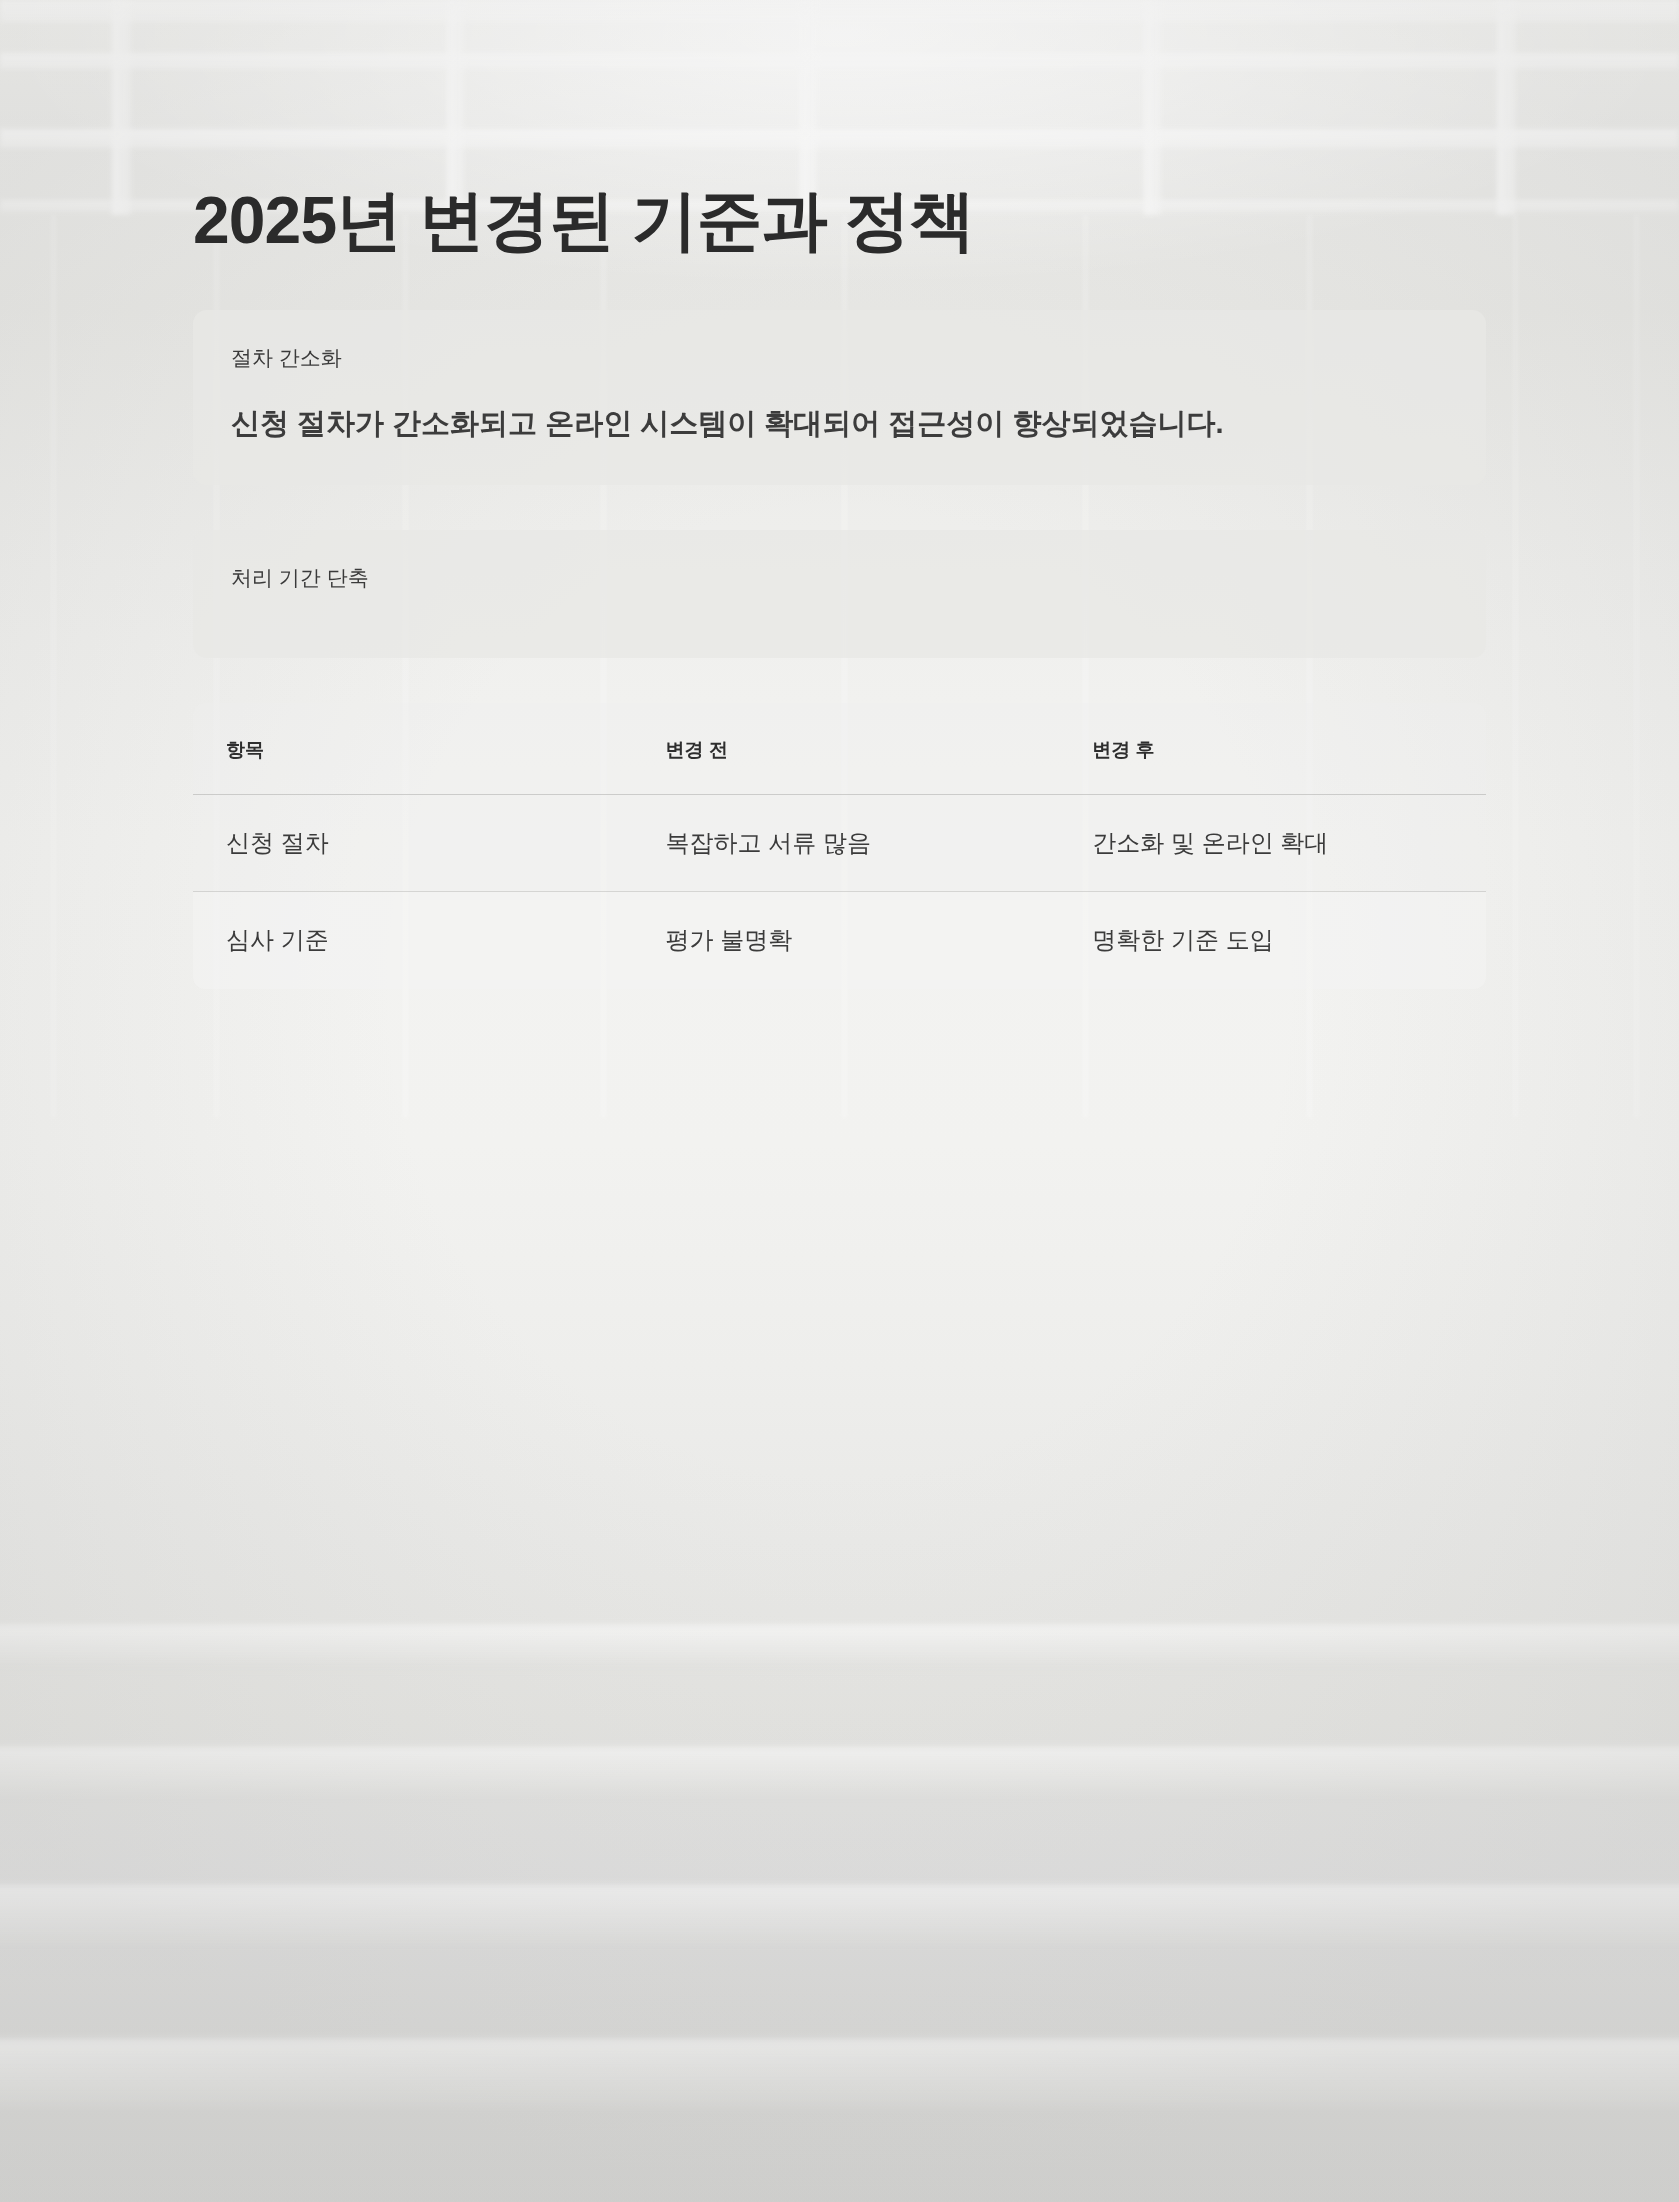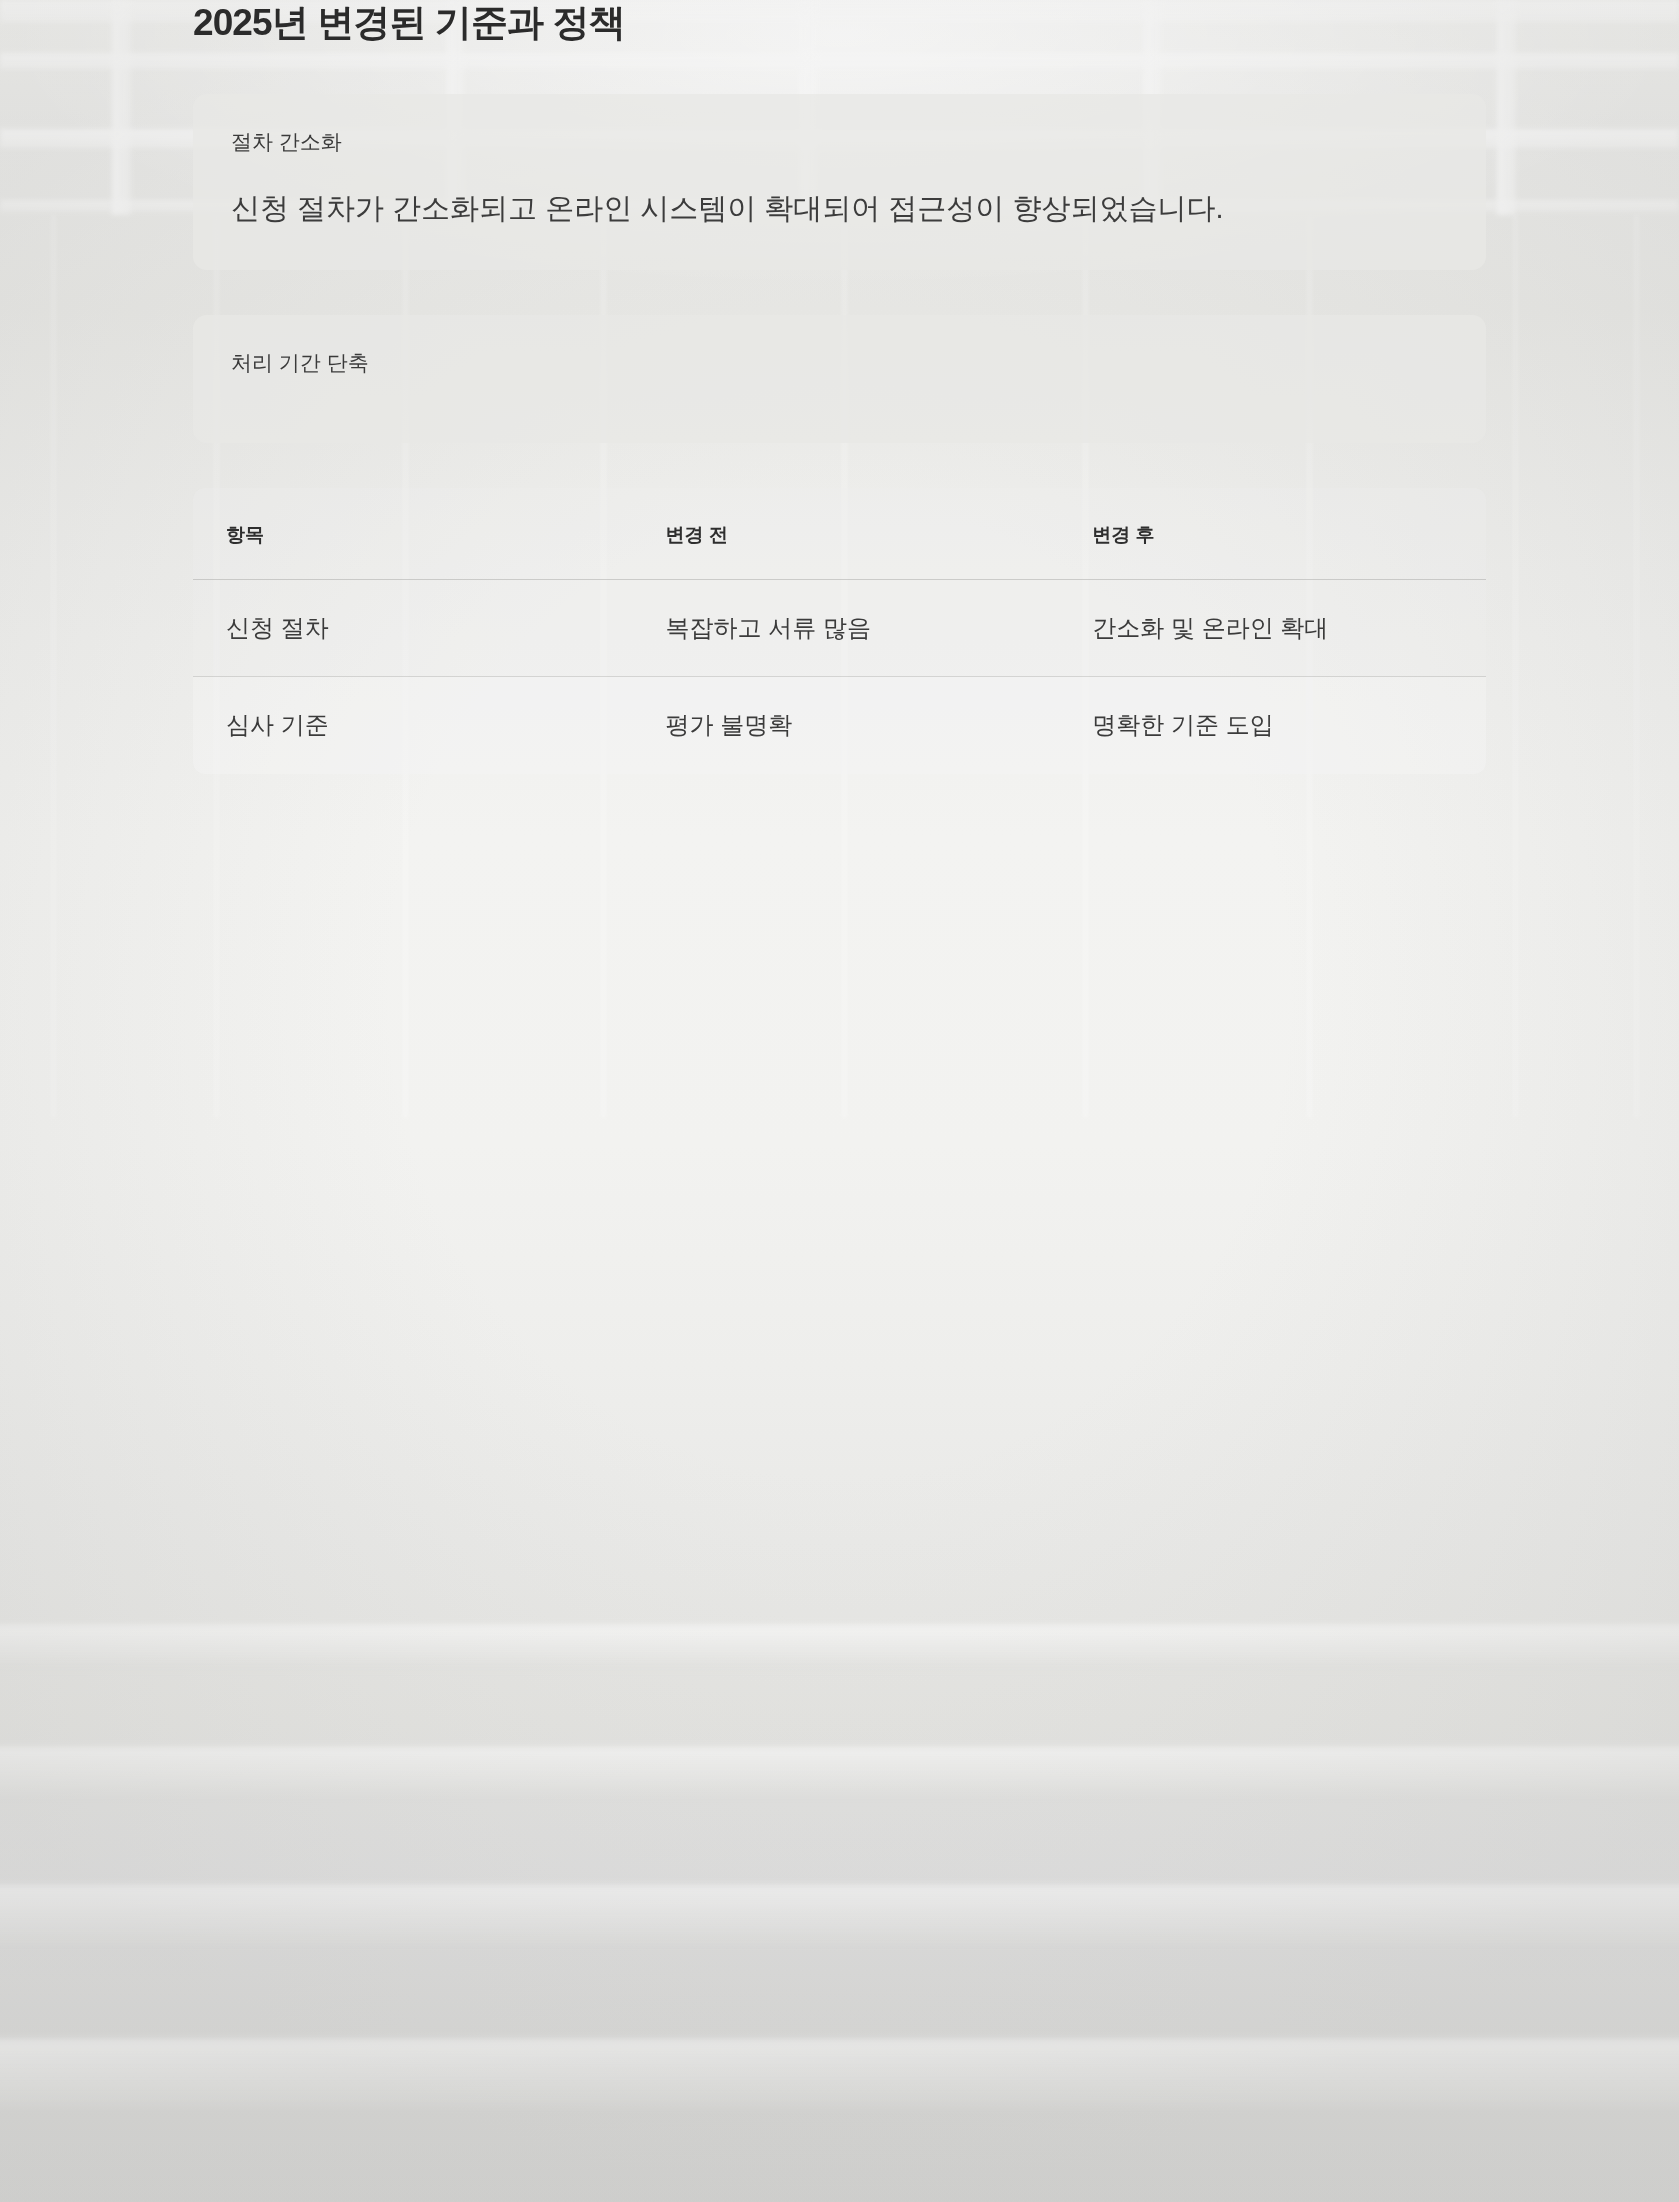--- a/index.html
+++ b/index.html
@@ -95,25 +95,26 @@
 
   
   .content {
     position: relative;
     z-index: 5;
     padding: 0 193px;
     box-sizing: border-box;
   }
 
   .page-title {
-    font-size: 37px;
+    font-size: 66px;
     font-weight: 700;
     color: #2b2b2b;
     letter-spacing: -0.9px;
     margin: 0;
+    padding-top: 179px;
     padding-bottom: 0;
     line-height: 1.25;
   }
 
   .cards {
     margin-top: 48px;
   }
 
   .card {
     background: rgba(232, 232, 230, 0.78);
@@ -124,21 +125,21 @@
   }
   .card-title {
     font-size: 21px;
     font-weight: 400;
     color: #3a3a3a;
     margin: 0 0 29px 0;
     line-height: 1.3;
   }
   .card-body {
     font-size: 29px;
-    font-weight: 400;
+    font-weight: 700;
     color: #3c3c3c;
     margin: 0;
     line-height: 1.62;
   }
 
   
   .table-wrap {
     margin-top: 19px;
     background: rgba(240, 240, 238, 0.30);
     border-radius: 12px;

